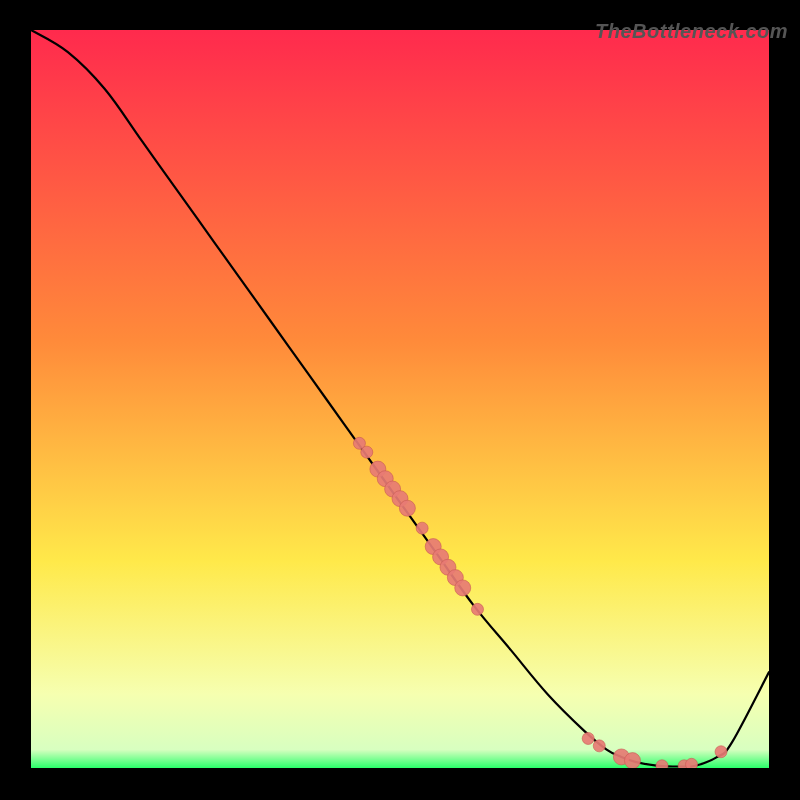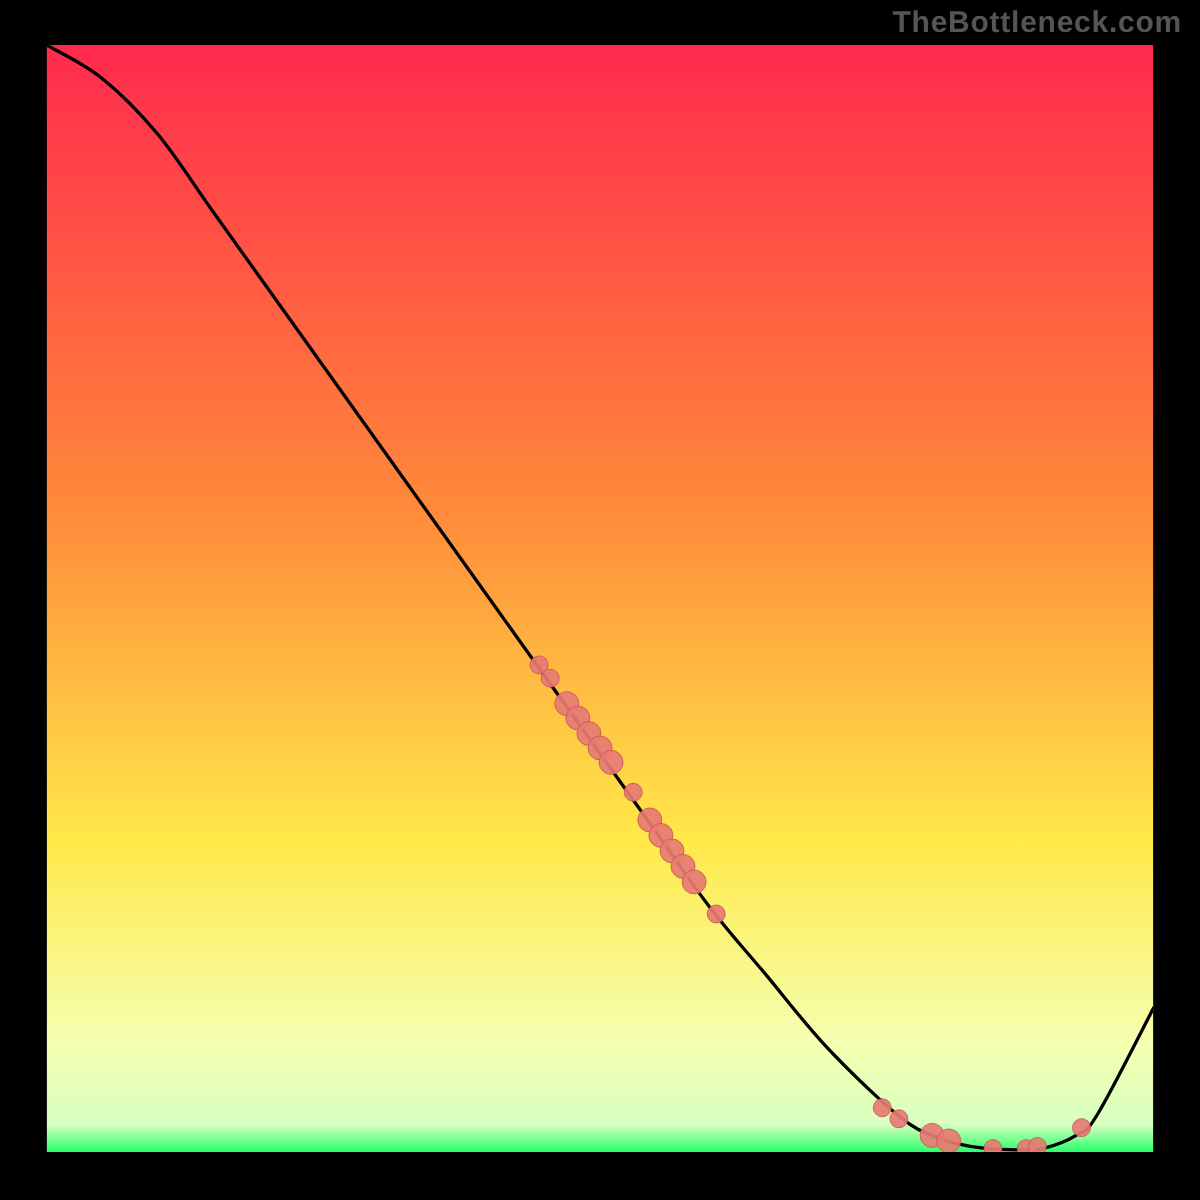--- a/index.html
+++ b/index.html
@@ -11,27 +11,28 @@
     font-family: Arial, Helvetica, sans-serif;
   }
   .outer {
     position: relative;
     width: 800px;
     height: 800px;
     background: #000;
   }
   .watermark {
     position: absolute;
-    top: 4px;
+    top: 20px;
     right: 12px;
     color: #555;
     font-size: 20px;
     font-weight: bold;
     letter-spacing: 0.5px;
     z-index: 5;
+    font-style: italic;
   }
   .plot {
     position: absolute;
     left: 31px;
     top: 30px;
     width: 738px;
     height: 738px;
     overflow: hidden;
   }
   .plot svg {

